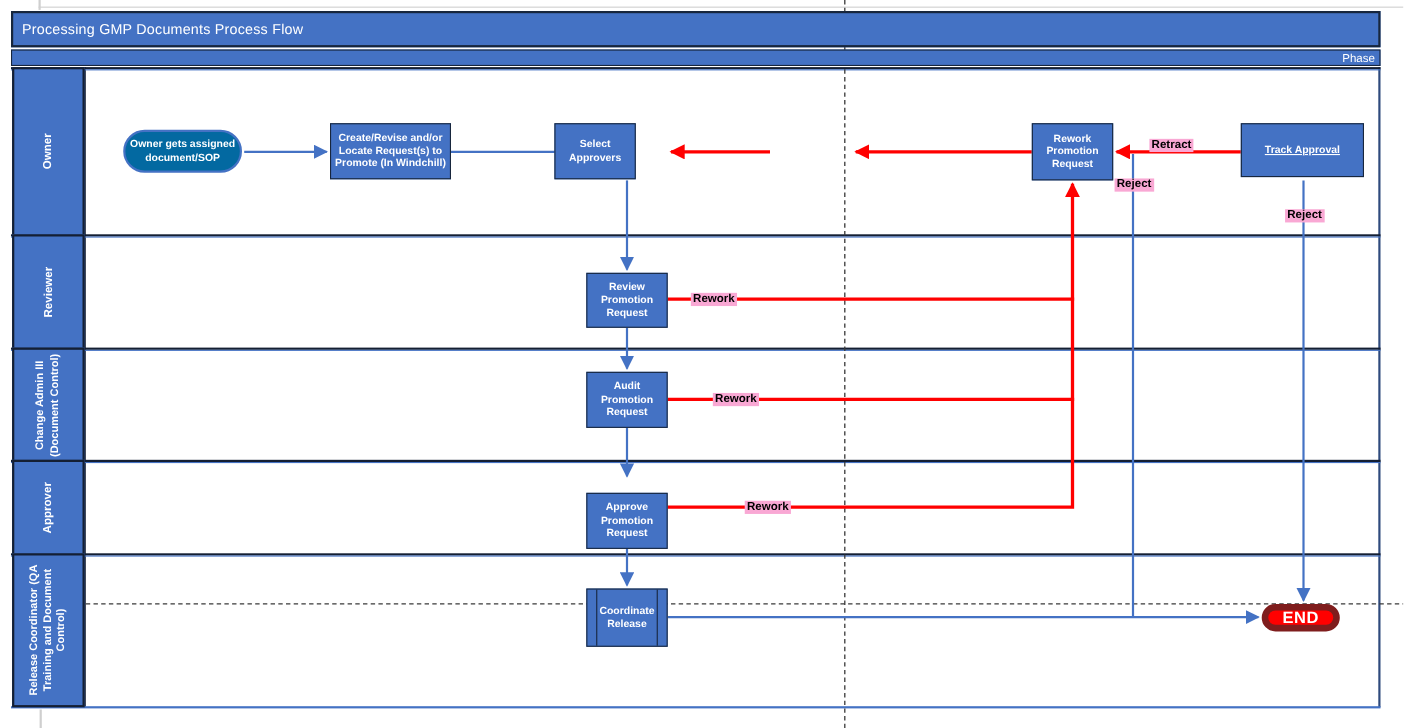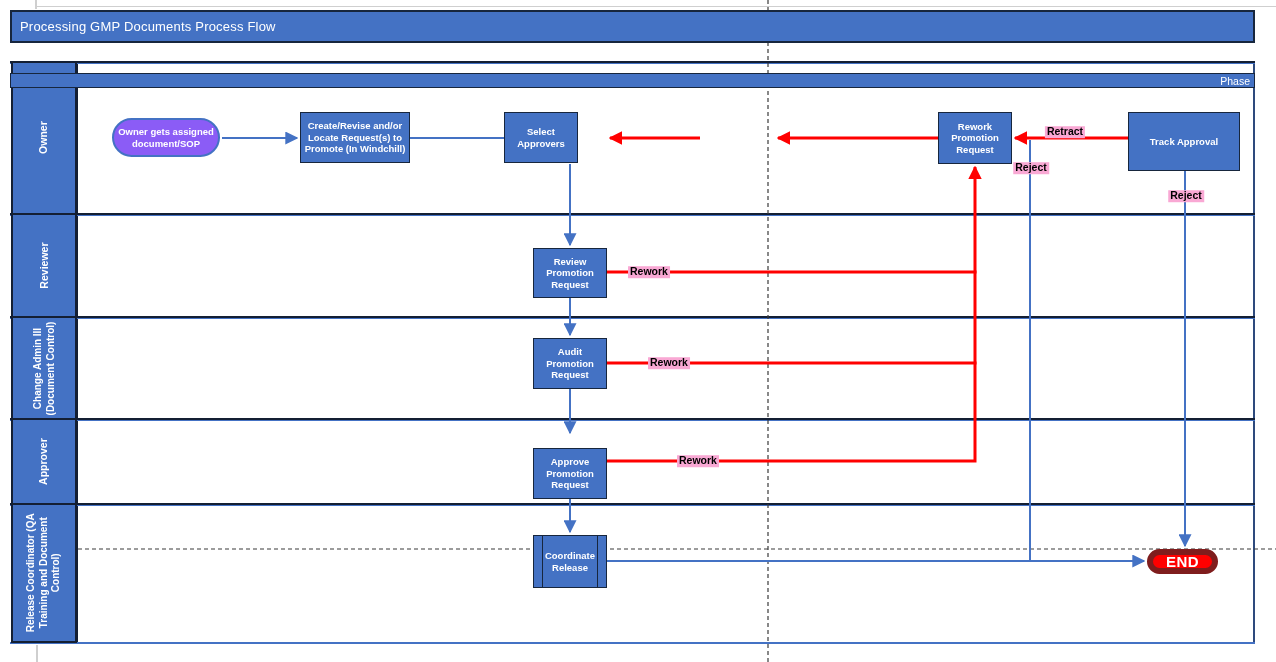--- a/index.html
+++ b/index.html
@@ -14,21 +14,21 @@
   
   .title-bar{
     position:absolute;left:10px;top:10px;width:1245px;height:33px;
     background:#4472C4;border:2px solid #17263D;box-sizing:border-box;
     display:flex;align-items:center;padding-left:8px;z-index:4;
   }
   .title-bar span{color:#fff;font-size:13px;font-weight:normal;letter-spacing:.2px;}
   .phase-bar{
     position:absolute;left:10px;top:45px;width:1245px;height:15px;
     background:#4472C4;border:1.5px solid #17263D;box-sizing:border-box;
-    display:flex;align-items:center;justify-content:flex-end;padding-right:4px;z-index:4;margin-top:28px;
+    display:flex;align-items:center;justify-content:flex-end;padding-right:4px;z-index:4;
   }
   .phase-bar span{color:#fff;font-size:10.5px;}
   
   .lane-cell{
     position:absolute;left:11px;width:66px;background:#4472C4;
     border:2px solid #141f33;box-sizing:border-box;z-index:3;
     display:flex;align-items:center;justify-content:center;overflow:hidden;
   }
   .lane-cell .rot{
     transform:rotate(-90deg);color:#fff;font-weight:bold;font-size:10px;
@@ -38,21 +38,21 @@
     border-top:2px solid #141f33;border-bottom:1px solid #4472C4;}
   .vline{position:absolute;z-index:1;}
   
   .node{
     position:absolute;box-sizing:border-box;background:#4472C4;
     border:1.5px solid #17263D;color:#fff;font-weight:bold;font-size:9.5px;
     line-height:1.2;text-align:center;display:flex;align-items:center;
     justify-content:center;padding:2px 3px;z-index:4;
   }
   .node.start{
-    background:#8b5cf6;border:2px solid #4472C4;border-radius:20px;
+    background:#0369a1;border:2px solid #4472C4;border-radius:20px;
   }
   .node.subprocess::before,.node.subprocess::after{
     content:"";position:absolute;top:0;bottom:0;width:0;border-left:1.5px solid #17263D;
   }
   .node.subprocess::before{left:8px;}
   .node.subprocess::after{right:8px;}
   .node.terminator{
     background:#FF0000;border:6px solid #7f1d1d;border-radius:13px;
     font-size:15px;letter-spacing:.5px;
   }
@@ -145,21 +145,21 @@
   </div>
   <div class="node" style="left:300px;top:112px;width:110px;height:51px;">
     <span>Create/Revise and/or Locate Request(s) to Promote (In Windchill)</span>
   </div>
   <div class="node" style="left:504px;top:112px;width:74px;height:51px;justify-content:flex-end;">
     <span>Select Approvers</span>
   </div>
   <div class="node" style="left:938px;top:112px;width:74px;height:52px;">
     <span>Rework Promotion Request</span>
   </div>
-  <div class="node" style="left:1128px;top:112px;width:112px;height:59px;">
+  <div class="node" style="left:1128px;top:112px;width:112px;height:49px;text-decoration:underline;">
     <span>Track Approval</span>
   </div>
   <div class="node" style="left:533px;top:248px;width:74px;height:50px;">
     <span>Review Promotion Request</span>
   </div>
   <div class="node" style="left:533px;top:338px;width:74px;height:51px;">
     <span>Audit Promotion Request</span>
   </div>
   <div class="node" style="left:533px;top:436px;width:74px;height:51px;margin-top:12px;">
     <span>Approve Promotion Request</span>

